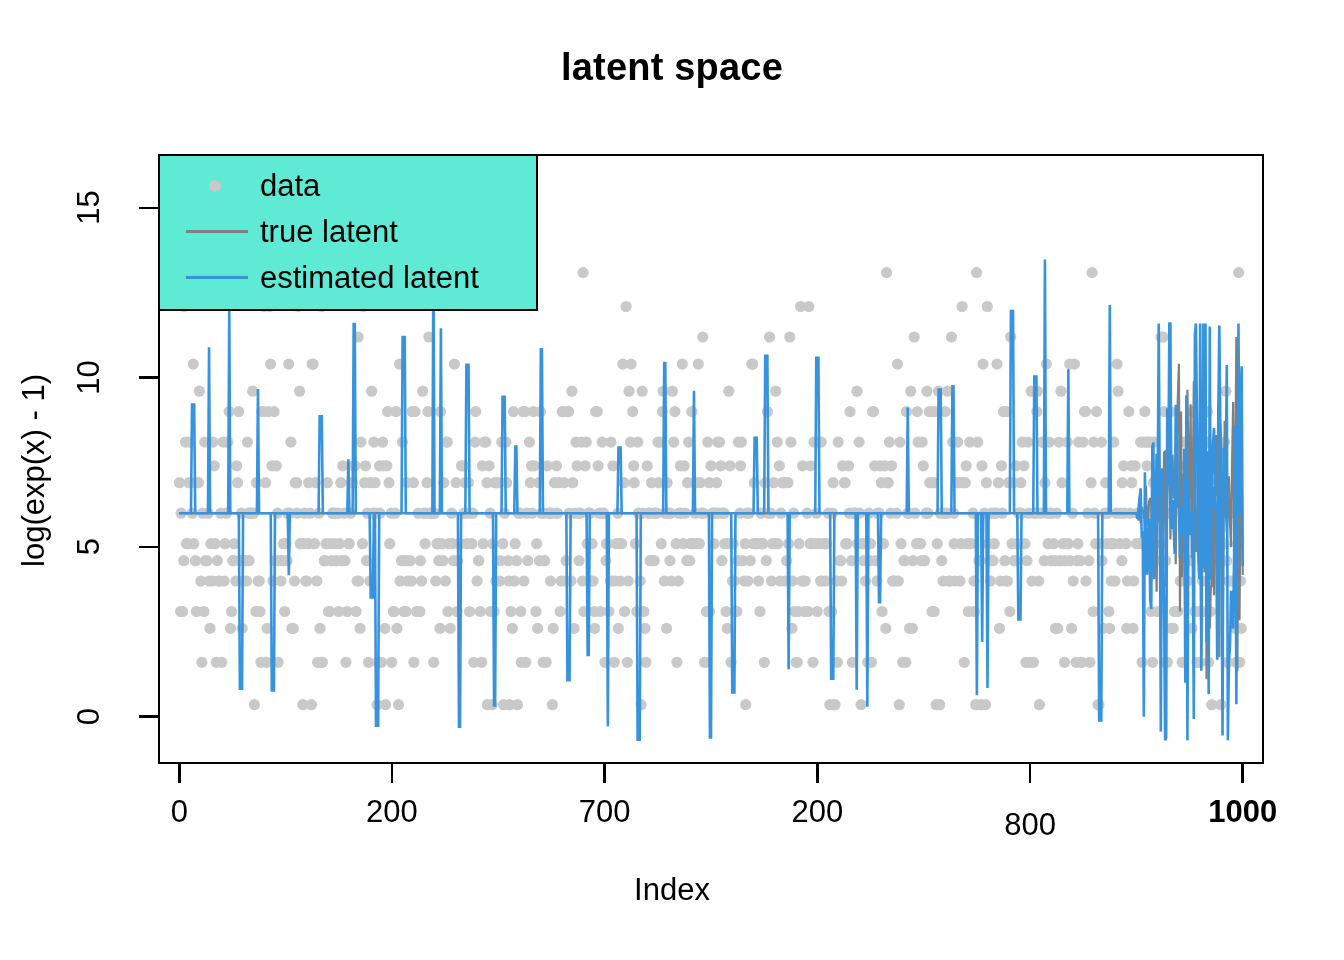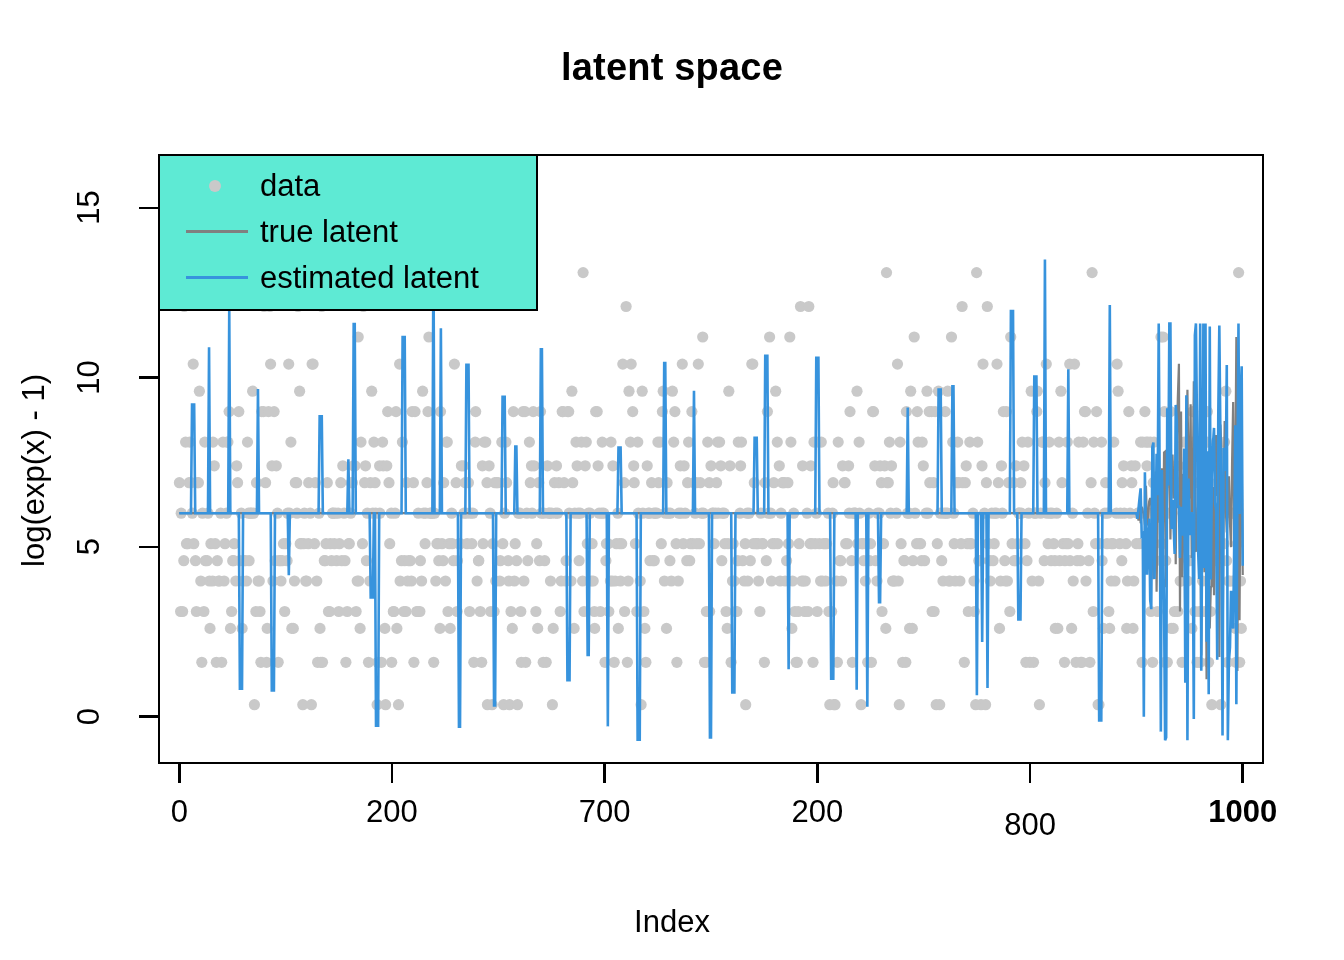--- a/index.html
+++ b/index.html
@@ -32,21 +32,20 @@
     line-height: 1;
   }
   #xlabel {
     position: absolute;
     left: 0;
     top: 874px;
     width: 1344px;
     text-align: center;
     font-size: 31px;
     line-height: 1;
-    margin-top: 32px;
   }
   #ylabel {
     position: absolute;
     left: -117px;
     top: 455px;
     width: 300px;
     text-align: center;
     font-size: 31px;
     line-height: 1;
     transform: rotate(-90deg);

